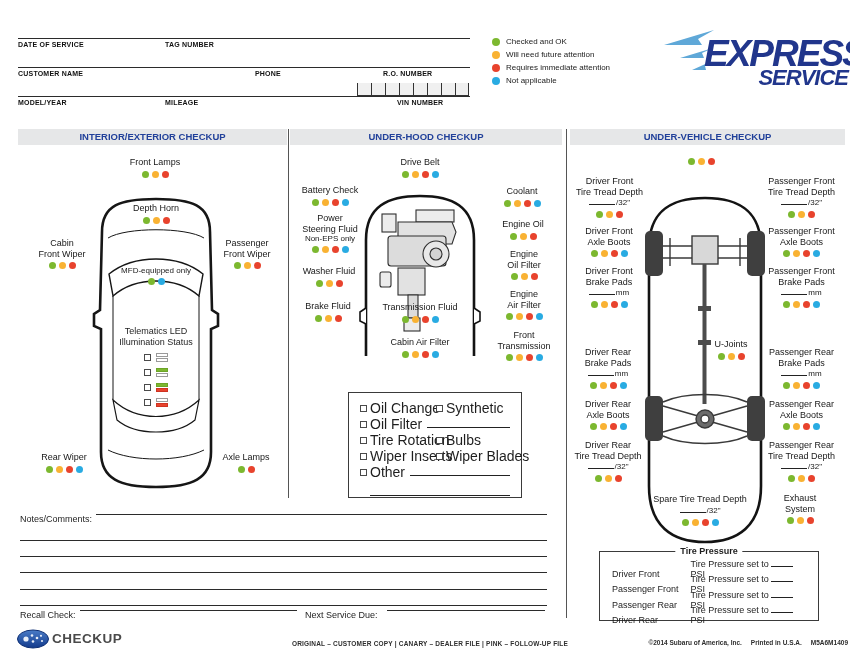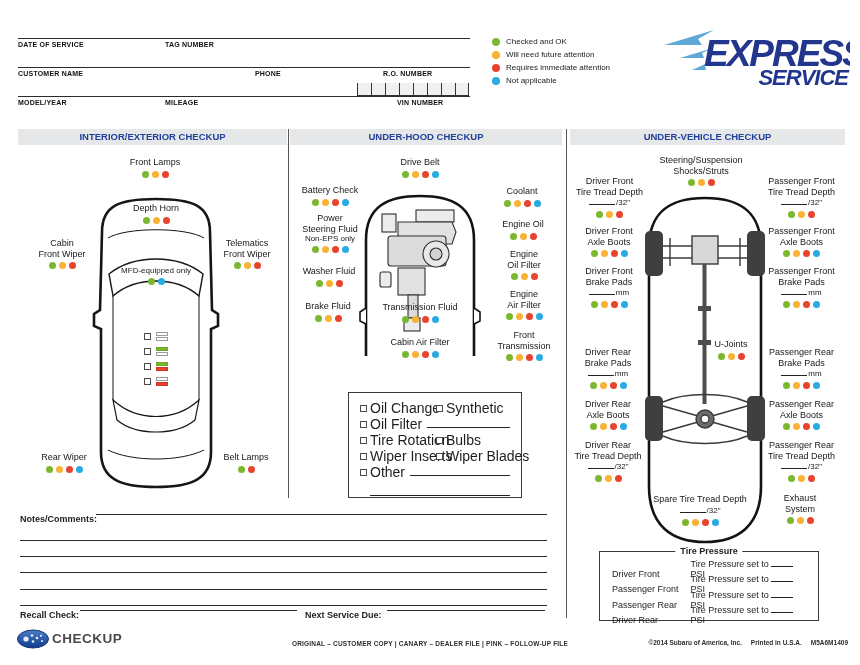--- a/index.html
+++ b/index.html
@@ -33,21 +33,21 @@
   .sv-item{display:flex;align-items:center;gap:3px;white-space:nowrap}
   .sv-item.col1{width:76px}
   .sv-item.grow{flex:1}
   .sv-line{flex:1;border-bottom:1px solid #222;height:8px;margin-left:2px}
   .sv-line.full{margin-left:10px}
   .tp-box{position:absolute;left:599px;top:551px;width:220px;height:70px;border:1px solid #3a3a3a;padding:11px 12px 0 12px;font-size:9px}
   .tp-title{position:absolute;top:-6px;left:50%;transform:translateX(-50%);background:#fff;padding:0 5px;font-weight:bold;font-size:9px;white-space:nowrap}
   .tp-row{display:flex;align-items:flex-end;height:15.5px}
   .tp-pos{width:80px}
   .note-line{position:absolute;border-bottom:1px solid #2b2b2b}
-  .blabel{position:absolute;font-size:9px;font-weight:bold;white-space:nowrap}
+  .blabel{position:absolute;font-size:9px;font-weight:normal;white-space:nowrap}
   .vin-row{position:absolute;left:357px;top:83px;display:flex}
   .vin-cell{width:14px;height:13px;background:#f0f0f0;border-left:1px solid #333;border-bottom:1px solid #333;display:inline-block}
   .vin-cell:last-child{border-right:1px solid #333}
   .footer-center{position:absolute;left:250px;top:640px;width:360px;text-align:center;font-size:6.5px;font-weight:bold;color:#2e2e2e;letter-spacing:.2px}
   .footer-right{position:absolute;left:648px;top:639px;width:200px;font-size:6.5px;color:#2e2e2e;display:flex;gap:9px;justify-content:flex-end;font-weight:bold}
   .subaru-word{position:absolute;left:52px;top:631px;font-size:13.5px;font-weight:bold;color:#4a4a4a;letter-spacing:.5px}
   svg{position:absolute}
 </style>
 </head>
 <body>
@@ -128,32 +128,34 @@
       <i class="dot" style="background:#7CB82F"></i>
       <i class="dot" style="background:#F9B233"></i>
       <i class="dot" style="background:#E8432D"></i>
     </span></div>
 <div class="cp" style="left:27px;top:238px;width:70px"><div class="cp-label">Cabin
 Front Wiper</div><span class="dots">
       <i class="dot" style="background:#7CB82F"></i>
       <i class="dot" style="background:#F9B233"></i>
       <i class="dot" style="background:#E8432D"></i>
     </span></div>
-<div class="cp" style="left:207px;top:238px;width:80px"><div class="cp-label">Telematics
+<div class="cp" style="left:207px;top:238px;width:80px"><div class="cp-label">Passenger
 Front Wiper</div><span class="dots">
       <i class="dot" style="background:#7CB82F"></i>
       <i class="dot" style="background:#F9B233"></i>
       <i class="dot" style="background:#E8432D"></i>
     </span></div>
 <div class="cp" style="left:96px;top:266px;width:120px"><div class="cp-sub">MFD-equipped only</div><span class="dots">
       <i class="dot" style="background:#7CB82F"></i>
       <i class="dot" style="background:#29ABE2"></i>
     </span></div>
 
 <div class="tl-block" style="left:96px;top:326px;width:120px">
+  <div class="cp-label">Telematics LED
+Illumination Status</div>
   <div class="tl-rows"><div class="tl-row">
         <i class="cb"></i>
         <span class="bars">
           <i class="bar bar-empty"></i>
           <i class="bar bar-empty"></i>
         </span>
       </div><div class="tl-row">
         <i class="cb"></i>
         <span class="bars">
           <i class="bar bar-green"></i>
@@ -173,21 +175,21 @@
         </span>
       </div></div>
 </div>
 
 <div class="cp" style="left:29px;top:452px;width:70px"><div class="cp-label">Rear Wiper</div><span class="dots">
       <i class="dot" style="background:#7CB82F"></i>
       <i class="dot" style="background:#F9B233"></i>
       <i class="dot" style="background:#E8432D"></i>
       <i class="dot" style="background:#29ABE2"></i>
     </span></div>
-<div class="cp" style="left:211px;top:452px;width:70px"><div class="cp-label">Belt Lamps</div><span class="dots">
+<div class="cp" style="left:211px;top:452px;width:70px"><div class="cp-label">Axle Lamps</div><span class="dots">
       <i class="dot" style="background:#7CB82F"></i>
       <i class="dot" style="background:#E8432D"></i>
     </span></div>
 
 <svg style="left:358px;top:188px" width="124" height="168" viewBox="0 0 124 168">
   <path d="M8,168 L8,52 C8,18 30,8 62,8 C94,8 116,18 116,52 L116,168" fill="#fff" stroke="#131313" stroke-width="2.6"></path>
   <path d="M8,120 L2,124 L2,133 L8,136" fill="#fff" stroke="#131313" stroke-width="1.6"></path>
   <path d="M116,120 L122,124 L122,133 L116,136" fill="#fff" stroke="#131313" stroke-width="1.6"></path>
   <g stroke="#2e2e2e" stroke-width="1.1" fill="#ececec">
     <rect x="24" y="26" width="14" height="18"></rect>
@@ -319,22 +321,21 @@
   </g>
   <g stroke="#3a3a3a" stroke-width="1.4" fill="none">
     <path d="M23,214 C45,204 85,204 107,214"></path>
     <path d="M23,248 C45,258 85,258 107,248"></path>
     <path d="M23,218 L58,228 M23,244 L58,234 M107,218 L72,228 M107,244 L72,234"></path>
     <circle cx="65" cy="231" r="9" fill="#6b6b6b"></circle>
     <circle cx="65" cy="231" r="4" fill="#fff"></circle>
   </g>
 </svg>
 
-<div class="cp" style="left:636px;top:155px;width:130px"><div class="cp-label">Steering/Suspension
-Shocks/Struts</div><span class="dots">
+<div class="cp" style="left:636px;top:155px;width:130px"><span class="dots">
       <i class="dot" style="background:#7CB82F"></i>
       <i class="dot" style="background:#F9B233"></i>
       <i class="dot" style="background:#E8432D"></i>
     </span></div>
 <div class="cp" style="left:562px;top:176px;width:95px"><div class="cp-label">Driver Front
 Tire Tread Depth</div><div class="cp-blank"><i class="bline"></i>/32"</div><span class="dots">
       <i class="dot" style="background:#7CB82F"></i>
       <i class="dot" style="background:#F9B233"></i>
       <i class="dot" style="background:#E8432D"></i>
     </span></div>

